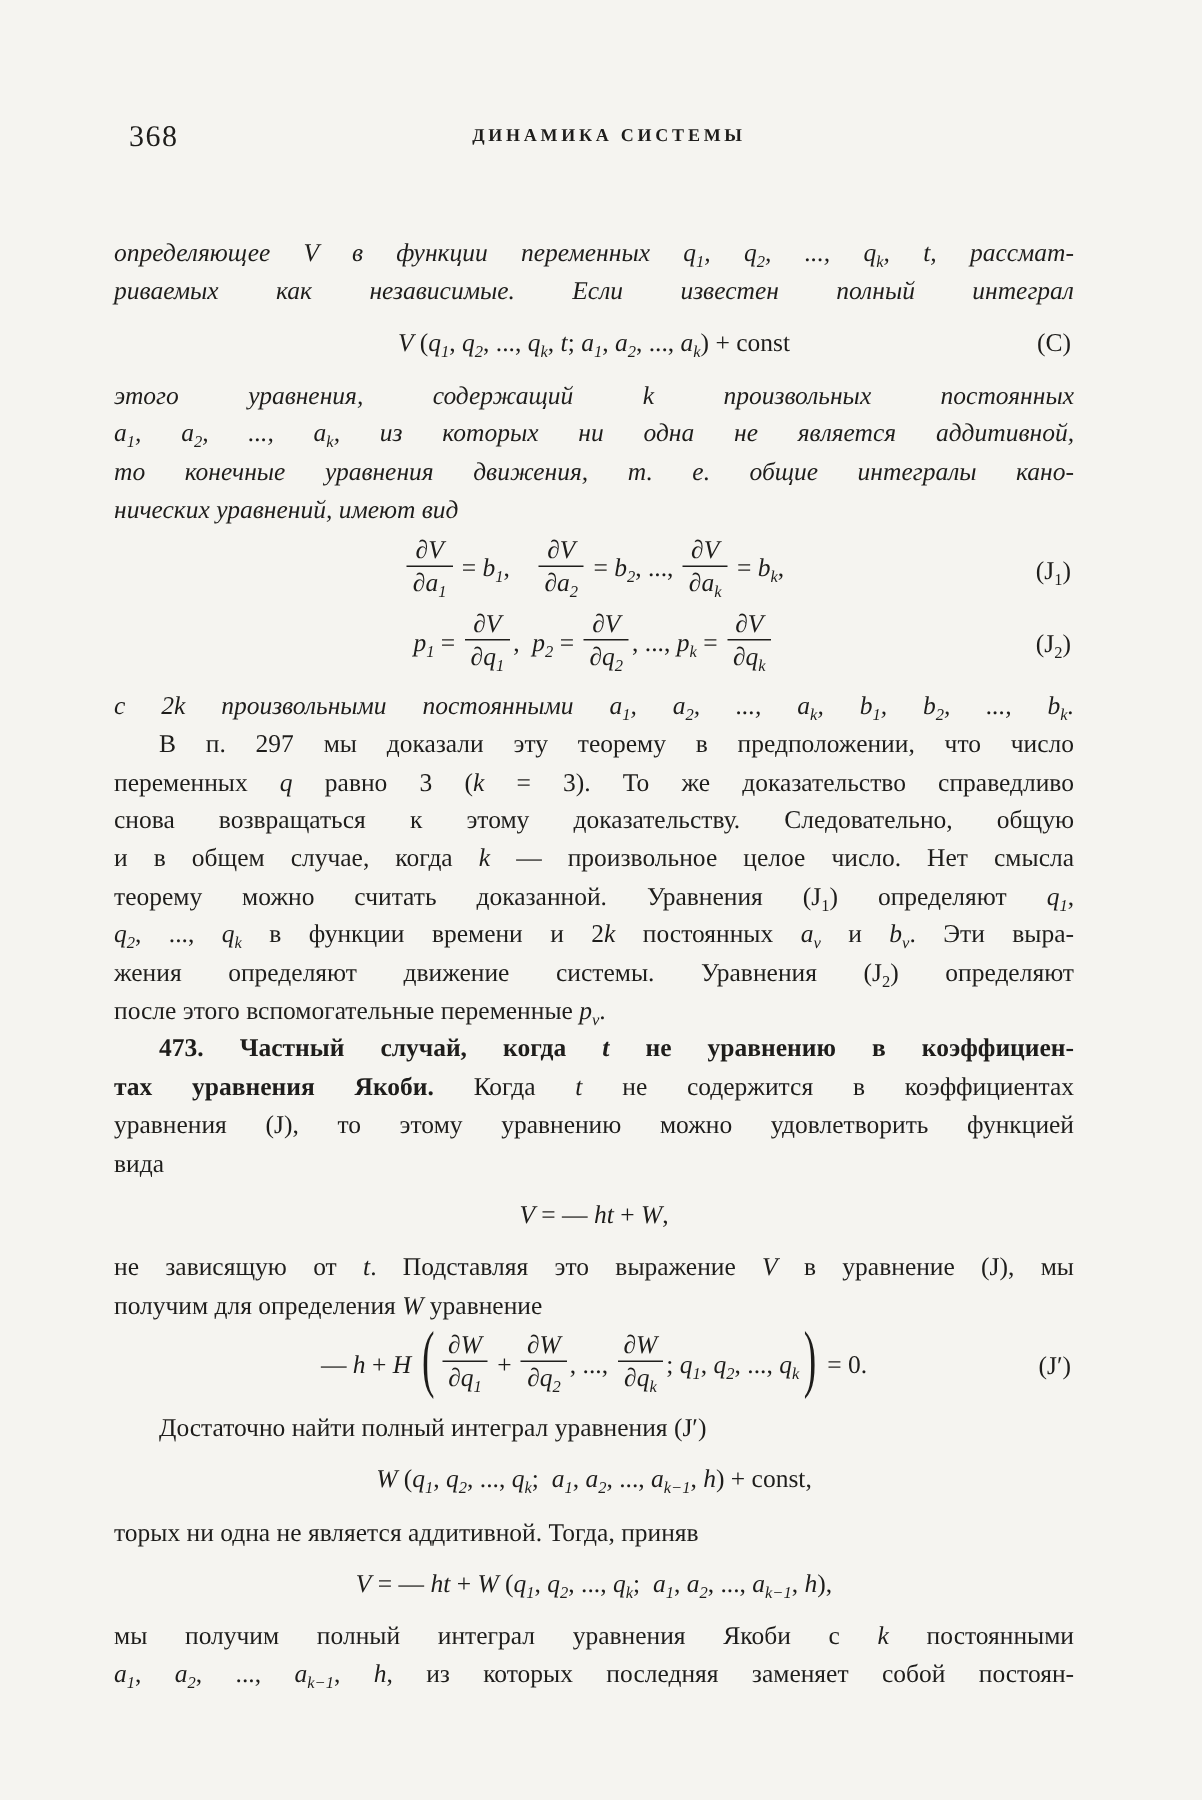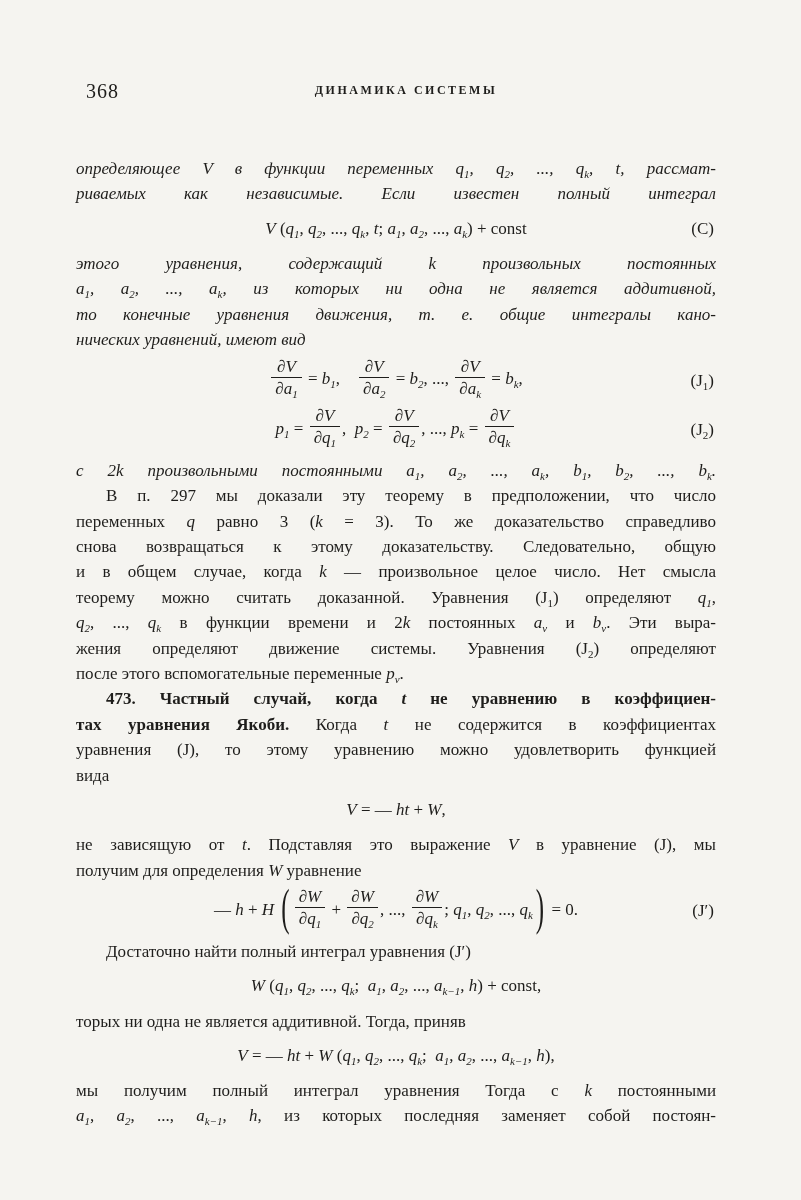--- a/index.html
+++ b/index.html
@@ -89,17 +89,17 @@
     <div class="equation tall"><span class="eqbody"><span>— </span><span class="it ">h</span><span> + </span><span class="it ">H</span><span> </span><span class="bigp">(</span><span class="frac"><span class="fn">∂W</span><span class="fd">∂q<span class="sub">1</span></span></span><span> + </span><span class="frac"><span class="fn">∂W</span><span class="fd">∂q<span class="sub">2</span></span></span><span>, ..., </span><span class="frac"><span class="fn">∂W</span><span class="fd">∂q<span class="sub">k</span></span></span><span>; </span><span class="it ">q<span class="sub">1</span></span><span>, </span><span class="it ">q<span class="sub">2</span></span><span>, ..., </span><span class="it ">q<span class="sub">k</span></span><span class="bigp">)</span><span> = 0.</span></span><span class="eqtag"><span>(J′)</span></span></div>
     <div class="para">
         <div class="tline ind"><span>Достаточно найти полный интеграл уравнения (J′)</span></div>
       </div>
     <div class="equation"><span class="eqbody"><span class="it ">W</span><span> (</span><span class="it ">q<span class="sub">1</span></span><span>, </span><span class="it ">q<span class="sub">2</span></span><span>, ..., </span><span class="it ">q<span class="sub">k</span></span><span>; </span><span class="it ">a<span class="sub">1</span></span><span>, </span><span class="it ">a<span class="sub">2</span></span><span>, ..., </span><span class="it ">a<span class="sub">k−1</span></span><span>, </span><span class="it ">h</span><span>) + const,</span></span></div>
     <div class="para">
         <div class="tline"><span>торых ни одна не является аддитивной. Тогда, приняв</span></div>
       </div>
     <div class="equation"><span class="eqbody"><span class="it ">V</span><span> = — </span><span class="it ">ht</span><span> + </span><span class="it ">W</span><span> (</span><span class="it ">q<span class="sub">1</span></span><span>, </span><span class="it ">q<span class="sub">2</span></span><span>, ..., </span><span class="it ">q<span class="sub">k</span></span><span>; </span><span class="it ">a<span class="sub">1</span></span><span>, </span><span class="it ">a<span class="sub">2</span></span><span>, ..., </span><span class="it ">a<span class="sub">k−1</span></span><span>, </span><span class="it ">h</span><span>),</span></span></div>
     <div class="para">
-        <div class="tline j"><span>мы получим полный интеграл уравнения Тогда с </span><span class="it ">k</span><span> постоянными</span></div>
+        <div class="tline j"><span>мы получим полный интеграл уравнения Якоби с </span><span class="it ">k</span><span> постоянными</span></div>
         <div class="tline j"><span class="it ">a<span class="sub">1</span></span><span>, </span><span class="it ">a<span class="sub">2</span></span><span>, ..., </span><span class="it ">a<span class="sub">k−1</span></span><span>, </span><span class="it ">h</span><span>, из которых последняя заменяет собой постоян-</span></div>
       </div>
   </div>
 </div>
 
 </body></html>

